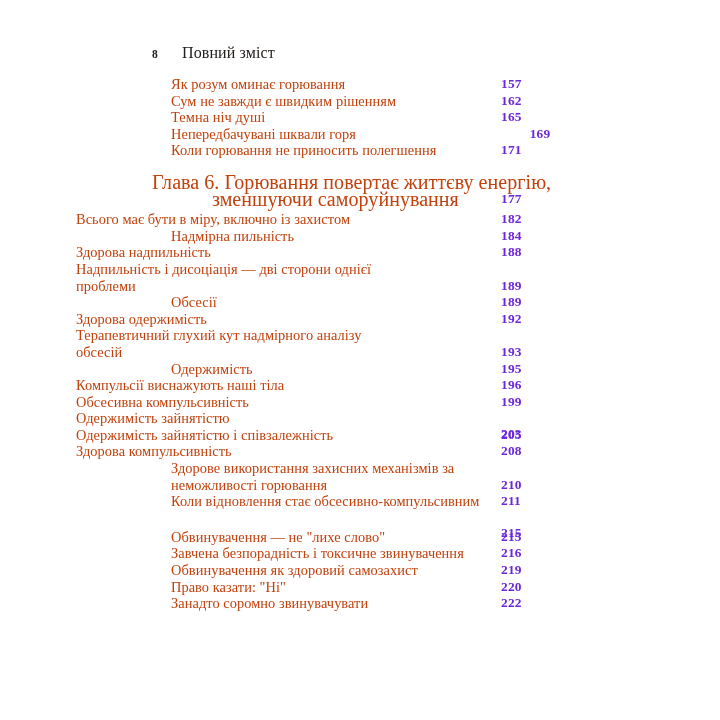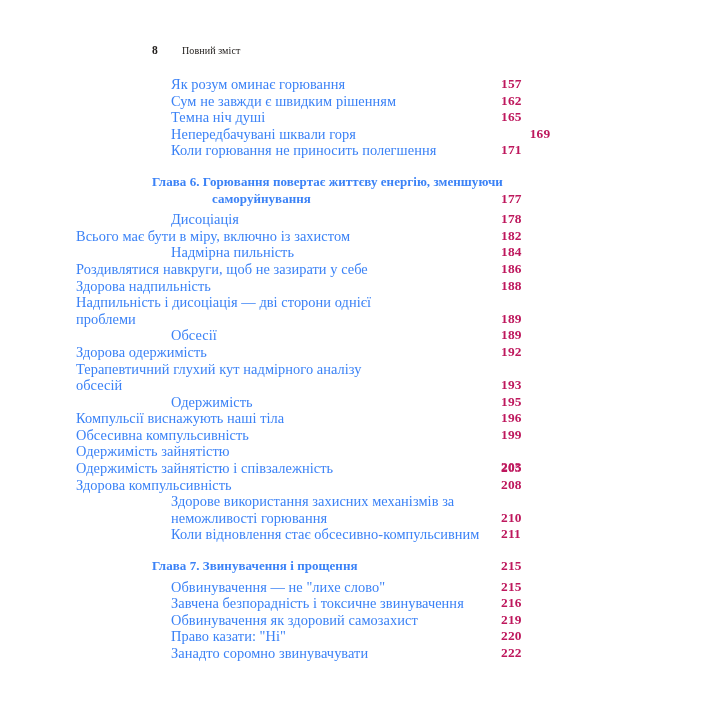--- a/index.html
+++ b/index.html
@@ -33,21 +33,21 @@
     font-size: 11.5px;
     color: #23201e;
     letter-spacing: .1px;
   }
   .running-head .folio {
     font-weight: bold;
     width: 30px;
     font-size: 11.5px;
   }
   .running-head .rh-title {
-    font-size: 10px;
+    font-size: 16px;
   }
 
   
   .toc {
     position: absolute;
     left: 0;
     top: 76px;
     width: 720px;
   }
 
@@ -56,39 +56,39 @@
     display: flex;
     align-items: flex-start;
     justify-content: space-between;
     padding: 0;
     margin: 0;
   }
 
   .entry .label {
     font-size: 14.4px;
     line-height: 16.6px;
-    color: #3b82f6;
+    color: #c2410c;
     white-space: pre-wrap;
     letter-spacing: .05px;
   }
 
   .entry .page-no {
     position: absolute;
     right: 0;
     width: 78px;
     text-align: left;
     font-size: 13.4px;
     line-height: 16.6px;
-    color: #be185d;
+    color: #6d28d9;
     font-weight: bold;
     letter-spacing: .2px;
   }
 
   
-  .lvl-chapter .label { margin-left: 152px; max-width: 340px; font-weight: bold; font-size: 13px; }
+  .lvl-chapter .label { margin-left: 152px; max-width: 340px; font-weight: normal; font-size: 20px; }
   .lvl-1 .label { margin-left: 171px; max-width: 330px; }
   .lvl-2 .label { margin-left: 76px; max-width: 318px; }
 
   
   .lvl-chapter .label {
     padding-left: 60px;
     text-indent: -60px;
   }
 
   .entry .page-no { right: 141px; }
@@ -127,37 +127,29 @@
       <div class="entry lvl-1">
         <span class="label">Коли горювання не приносить полегшення</span>
         <span class="page-no" style="top: 0px;">171</span>
       </div>
       <div class="gap-chapter"></div>
       <div class="entry lvl-chapter">
         <span class="label">Глава 6. Горювання повертає життєву енергію, зменшуючи саморуйнування</span>
         <span class="page-no" style="top: 16.6px;">177</span>
       </div>
       <div class="gap-after-chapter"></div>
-      <div class="entry lvl-1">
-        <span class="label">Дисоціація</span>
-        <span class="page-no" style="top: 0px;">178</span>
-      </div>
       <div class="entry lvl-2">
         <span class="label">Всього має бути в міру, включно із захистом</span>
         <span class="page-no" style="top: 0px;">182</span>
       </div>
       <div class="entry lvl-1">
         <span class="label">Надмірна пильність</span>
         <span class="page-no" style="top: 0px; margin-left: 40px;">184</span>
       </div>
       <div class="entry lvl-2">
-        <span class="label">Роздивлятися навкруги, щоб не зазирати у себе</span>
-        <span class="page-no" style="top: 0px;">186</span>
-      </div>
-      <div class="entry lvl-2">
         <span class="label">Здорова надпильність</span>
         <span class="page-no" style="top: 0px;">188</span>
       </div>
       <div class="entry lvl-2">
         <span class="label">Надпильність і дисоціація — дві сторони однієї проблеми</span>
         <span class="page-no" style="top: 16.6px;">189</span>
       </div>
       <div class="entry lvl-1">
         <span class="label">Обсесії</span>
         <span class="page-no" style="top: 0px;">189</span>
@@ -197,21 +189,20 @@
       <div class="entry lvl-1">
         <span class="label">Здорове використання захисних механізмів за неможливості горювання</span>
         <span class="page-no" style="top: 16.6px;">210</span>
       </div>
       <div class="entry lvl-1">
         <span class="label">Коли відновлення стає обсесивно-компульсивним</span>
         <span class="page-no" style="top: 0px;">211</span>
       </div>
       <div class="gap-chapter"></div>
       <div class="entry lvl-chapter">
-        <span class="label">Глава 7. Звинувачення і прощення</span>
         <span class="page-no" style="top: 0px;">215</span>
       </div>
       <div class="gap-after-chapter"></div>
       <div class="entry lvl-1">
         <span class="label">Обвинувачення — не "лихе слово"</span>
         <span class="page-no" style="top: 0px;">215</span>
       </div>
       <div class="entry lvl-1">
         <span class="label">Завчена безпорадність і токсичне звинувачення</span>
         <span class="page-no" style="top: 0px;">216</span>

